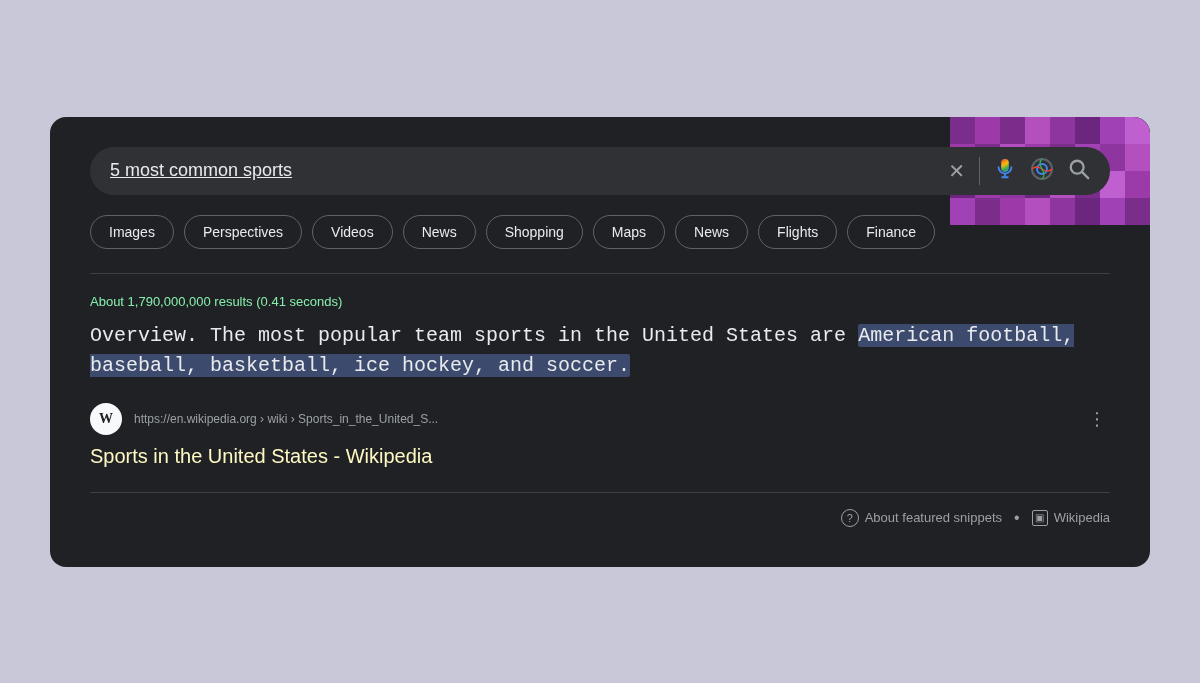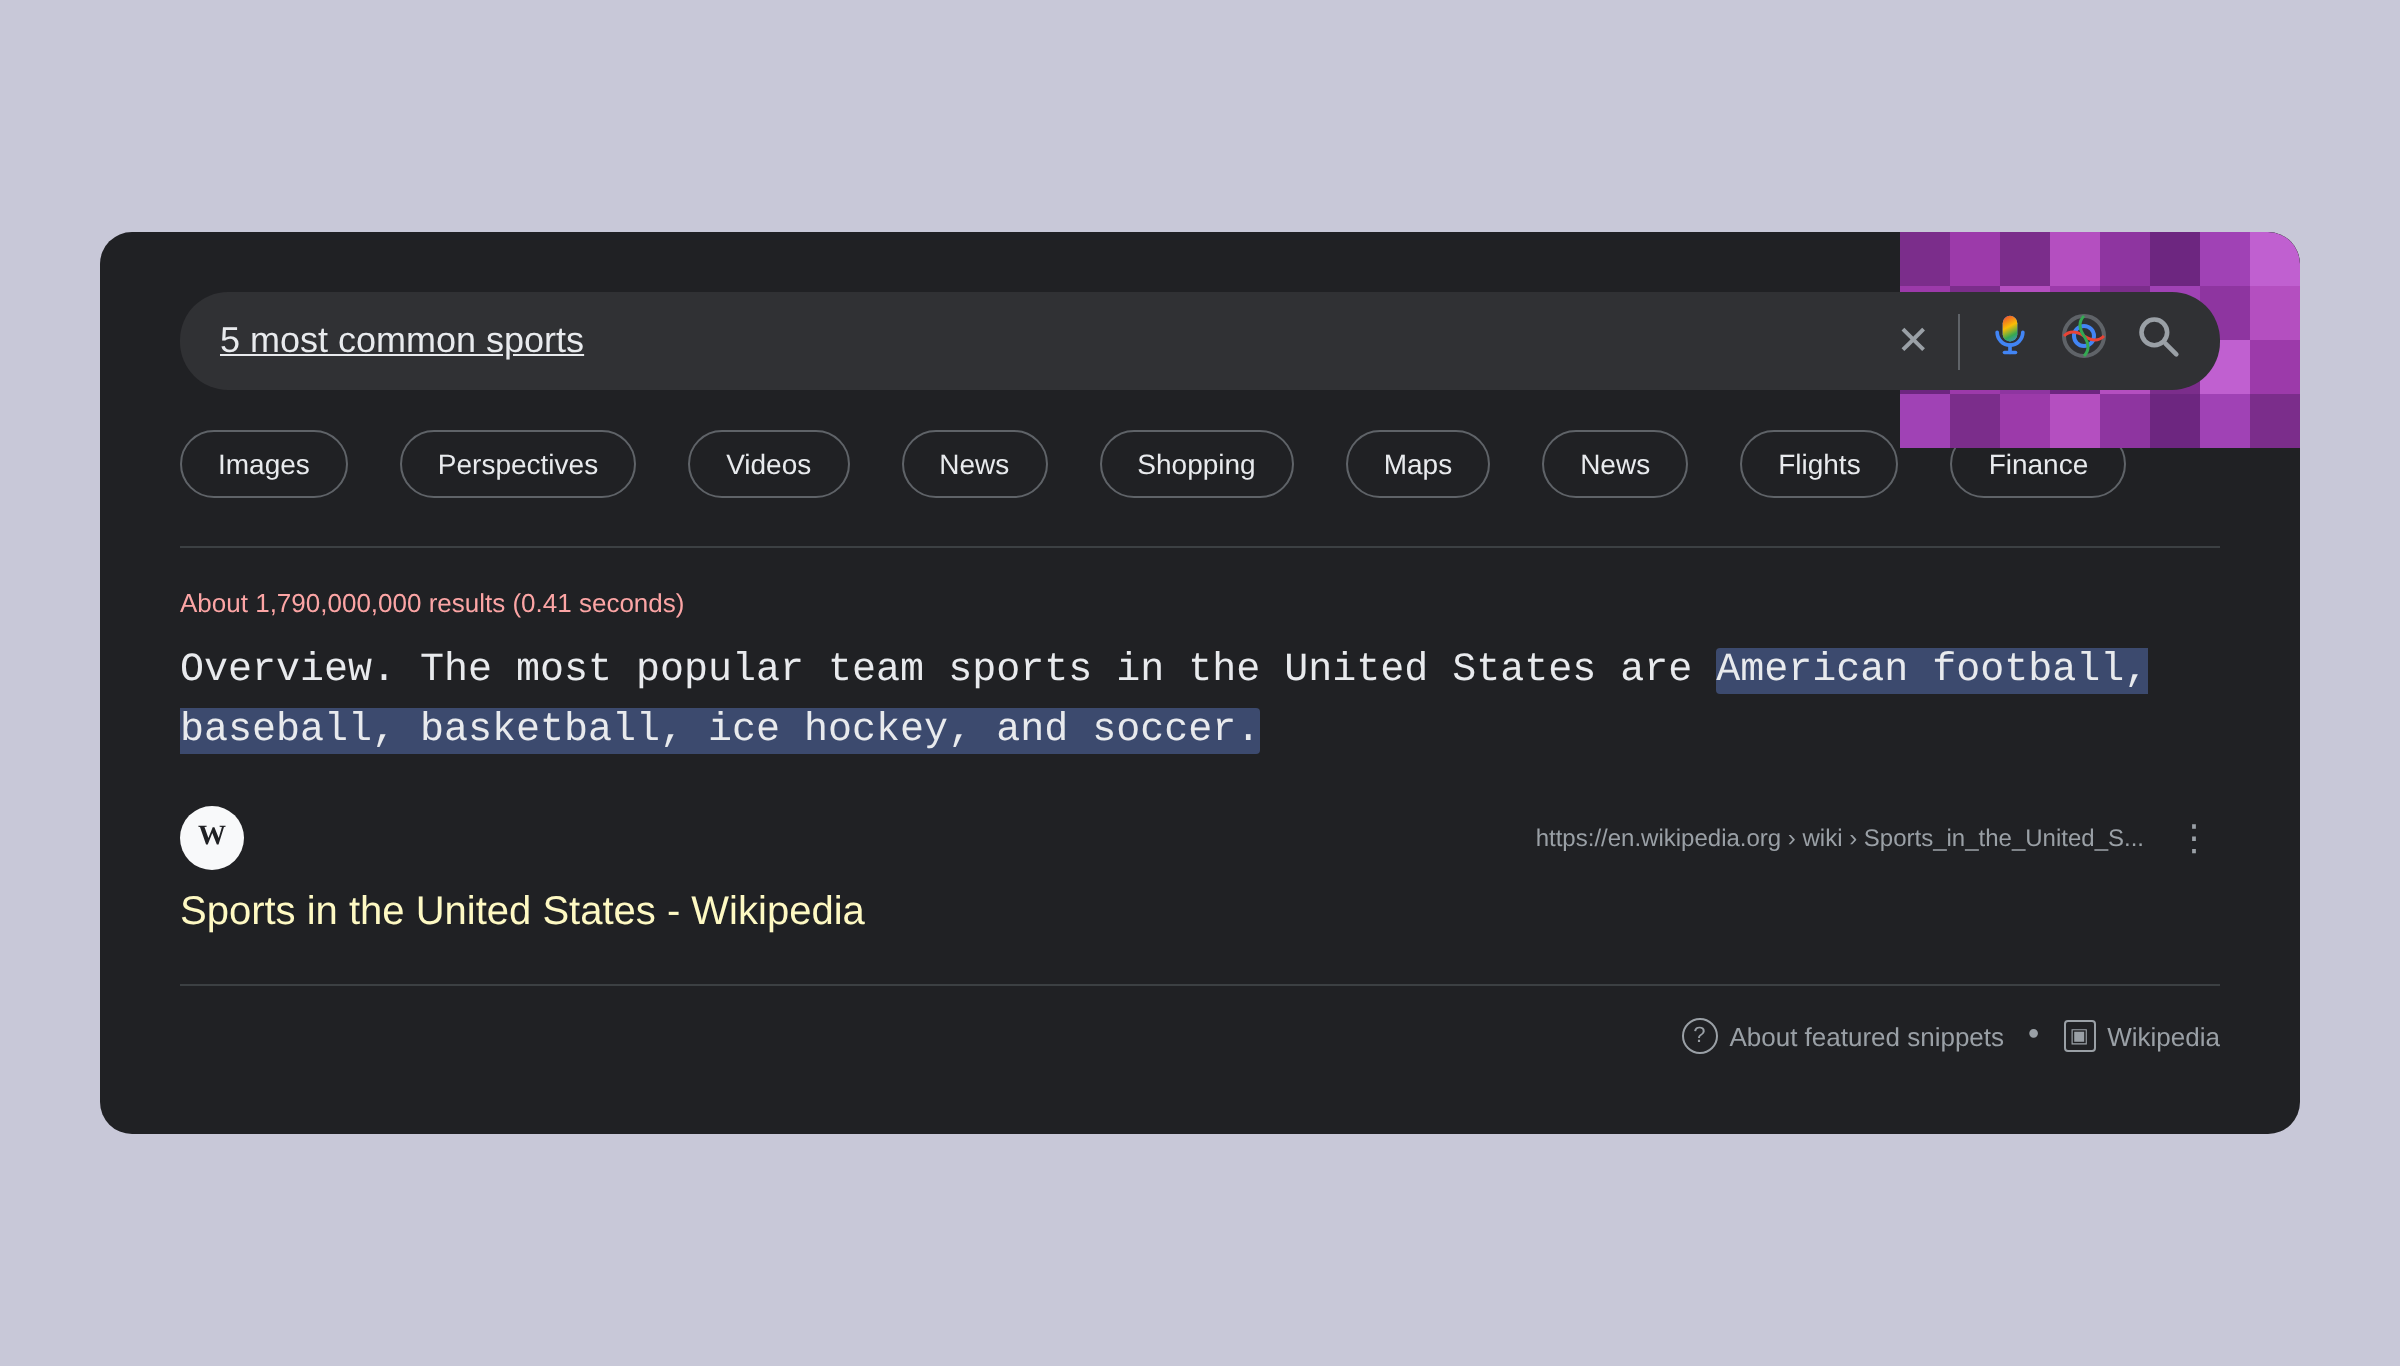--- a/index.html
+++ b/index.html
@@ -82,21 +82,21 @@
 
     .clear-icon {
       color: #9aa0a6;
       font-size: 20px;
       cursor: pointer;
     }
 
     
     .filter-pills {
       display: flex;
-      gap: 26px;
+      gap: 10px;
       flex-wrap: nowrap;
       margin-bottom: 24px;
       overflow-x: auto;
     }
 
     .filter-pill {
       border: 1px solid #5f6368;
       border-radius: 20px;
       padding: 8px 18px;
       color: #e8eaed;
@@ -109,21 +109,21 @@
 
     
     .divider {
       border: none;
       border-top: 1px solid #3c4043;
       margin-bottom: 20px;
     }
 
     
     .results-info {
-      color: #fca5a5;
+      color: #86efac;
       font-size: 13px;
       margin-bottom: 12px;
     }
 
     
     .snippet-text {
       color: #e8eaed;
       font-size: 20px;
       line-height: 1.5;
       margin-bottom: 22px;
@@ -163,21 +163,20 @@
     }
 
     .source-name {
       color: #e8eaed;
       font-size: 14px;
     }
 
     .source-url {
       color: #9aa0a6;
       font-size: 12px;
-      text-align: right;
     }
 
     .source-more-btn {
       color: #9aa0a6;
       font-size: 18px;
       cursor: pointer;
       padding: 4px;
     }
 
     

